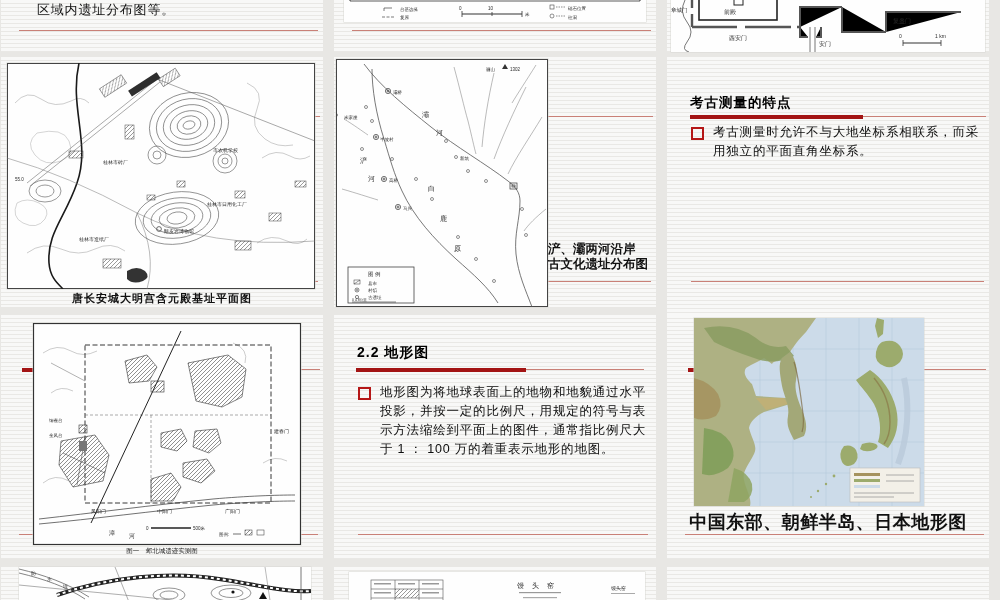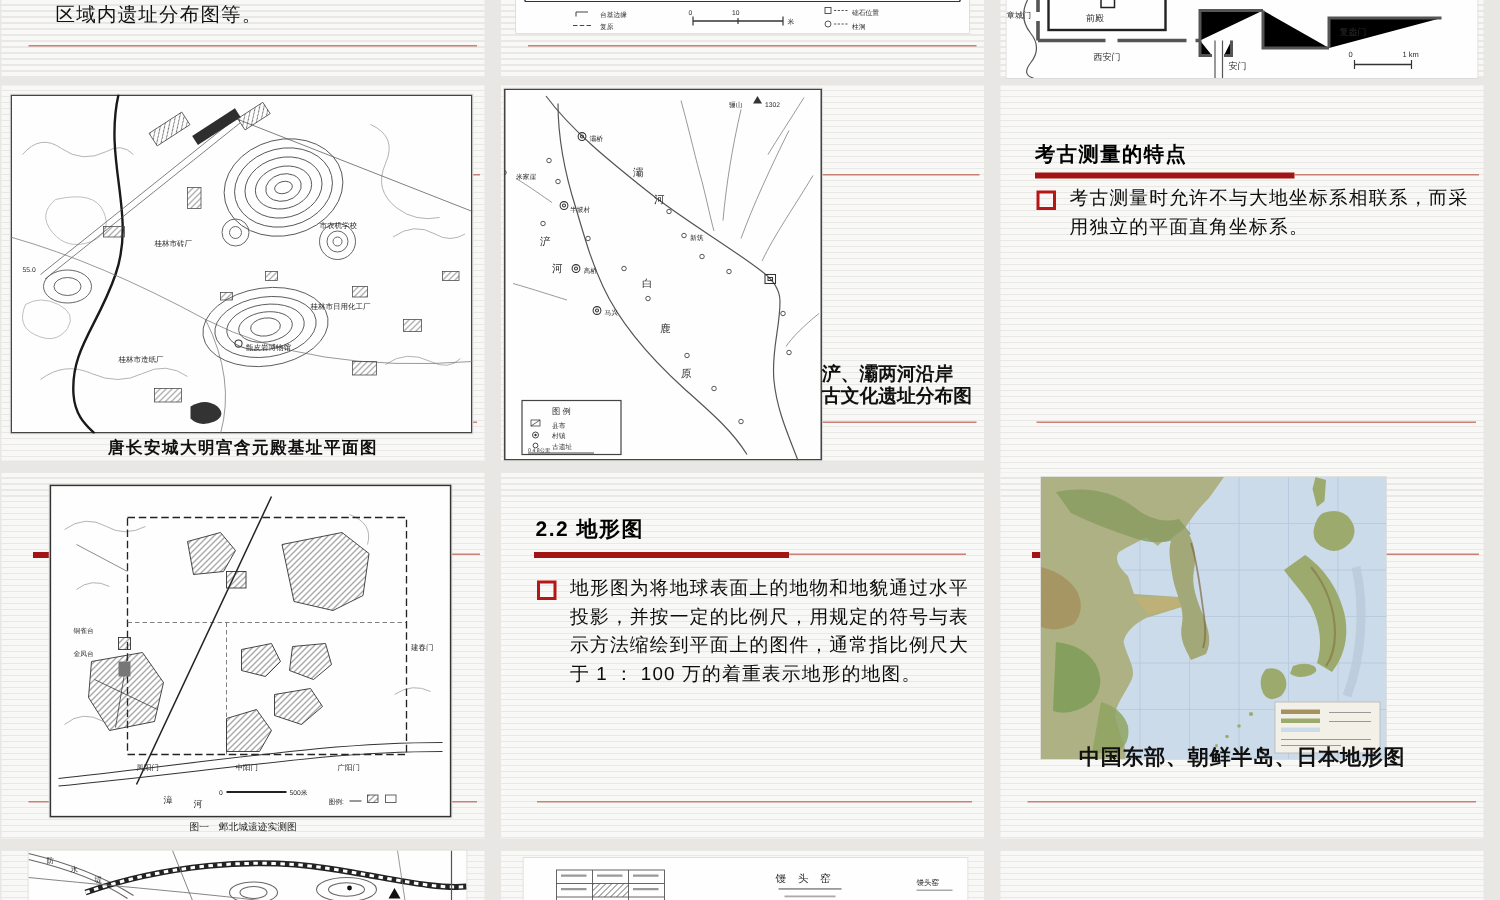--- a/index.html
+++ b/index.html
@@ -373,21 +373,21 @@
           <rect x="160" y="155" width="26" height="3" fill="#a5925e"></rect>
           <rect x="160" y="161" width="26" height="3" fill="#9cab6d"></rect>
           <rect x="160" y="167" width="26" height="3" fill="#ccdbe9"></rect>
           <line x1="192" y1="157" x2="220" y2="157" stroke="#999" stroke-width="0.8"></line>
           <line x1="192" y1="163" x2="220" y2="163" stroke="#999" stroke-width="0.8"></line>
           <line x1="160" y1="175" x2="220" y2="175" stroke="#999" stroke-width="0.8"></line>
           <line x1="160" y1="179" x2="200" y2="179" stroke="#999" stroke-width="0.8"></line>
         </g>
       </svg>
     </div>
-    <div class="cap" style="left:0;width:322px;top:181px;font-size:14px;letter-spacing:0.5px;">中国东部、朝鲜半岛、日本地形图</div>
+    <div class="cap" style="left:0;width:322px;top:195px;font-size:18px;letter-spacing:0.5px;">中国东部、朝鲜半岛、日本地形图</div>
   </div>
 
   <div class="slide" style="left:1px;top:567px;height:244px;">
     <div class="img" style="left:18px;top:0px;width:292px;height:40px;">
       <svg width="292" height="40" viewBox="0 0 292 40">
         <path d="M0,2 C25,8 48,16 70,30 M0,6 C25,12 48,20 66,32" stroke="#666" stroke-width="0.8" fill="none"></path>
         <text x="12" y="8" font-size="5">防</text>
         <text x="28" y="14" font-size="5">水</text>
         <text x="44" y="21" font-size="5">堤</text>
         <path d="M38,28 C90,10 150,4 200,12 C240,18 270,26 292,24" stroke="#222" stroke-width="4" fill="none"></path>

